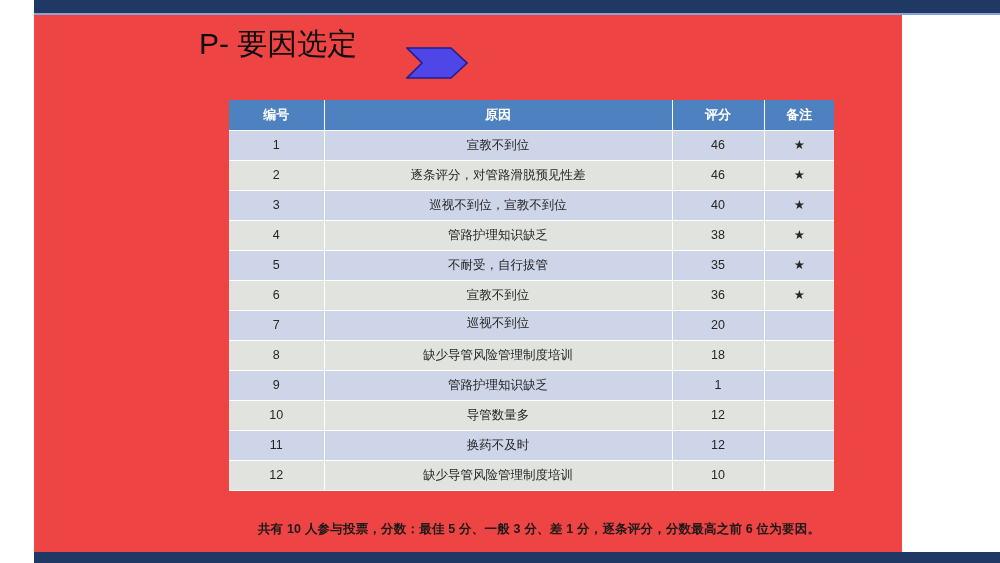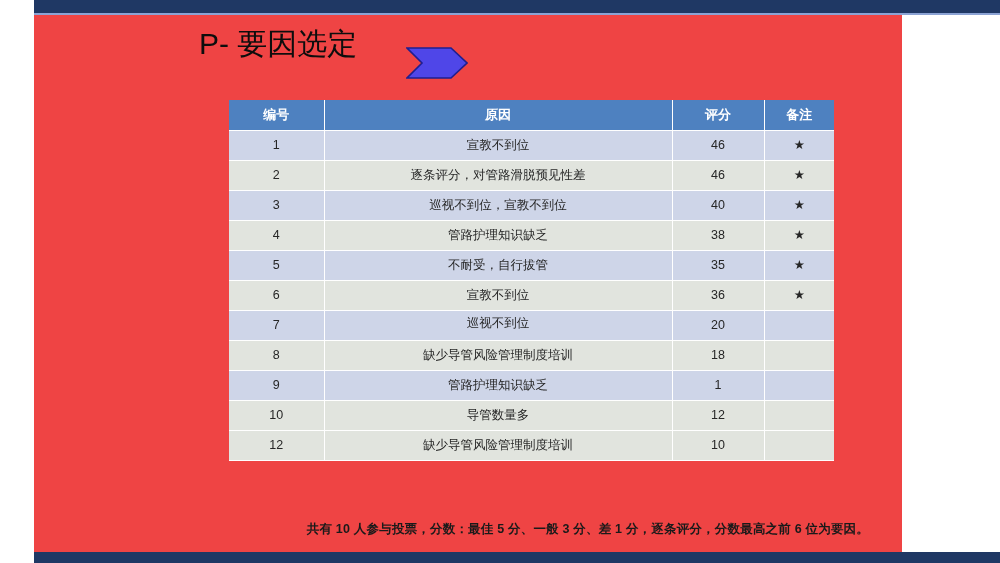--- a/index.html
+++ b/index.html
@@ -107,21 +107,21 @@
   td.mark  { font-size:16px; color:#e0171f; line-height:1; }
 
   
   .footnote {
     position:absolute;
     left:175px; top:521px;
     width:660px;
     font-size:12.5px;
     font-weight:700;
     color:#1a1a1a;
-    text-align:right;
+    text-align:center;
     letter-spacing:0.2px;
   }
 </style>
 </head>
 <body>
 
 <div id="slide">
 
   <div class="band-top"></div>
   <div class="band-top-accent"></div>
@@ -205,20 +205,26 @@
             <td class="cause">管路护理知识缺乏</td>
             <td class="score">1</td>
             <td class="mark"></td>
           </tr>
           <tr class="row-even">
             <td class="no">10</td>
             <td class="cause">导管数量多</td>
             <td class="score">12</td>
             <td class="mark"></td>
           </tr>
+          <tr class="row-odd">
+            <td class="no">11</td>
+            <td class="cause">换药不及时</td>
+            <td class="score">12</td>
+            <td class="mark"></td>
+          </tr>
           <tr class="row-even">
             <td class="no">12</td>
             <td class="cause">缺少导管风险管理制度培训</td>
             <td class="score">10</td>
             <td class="mark"></td>
           </tr>
         </tbody>
     </table>
   </div>
 

